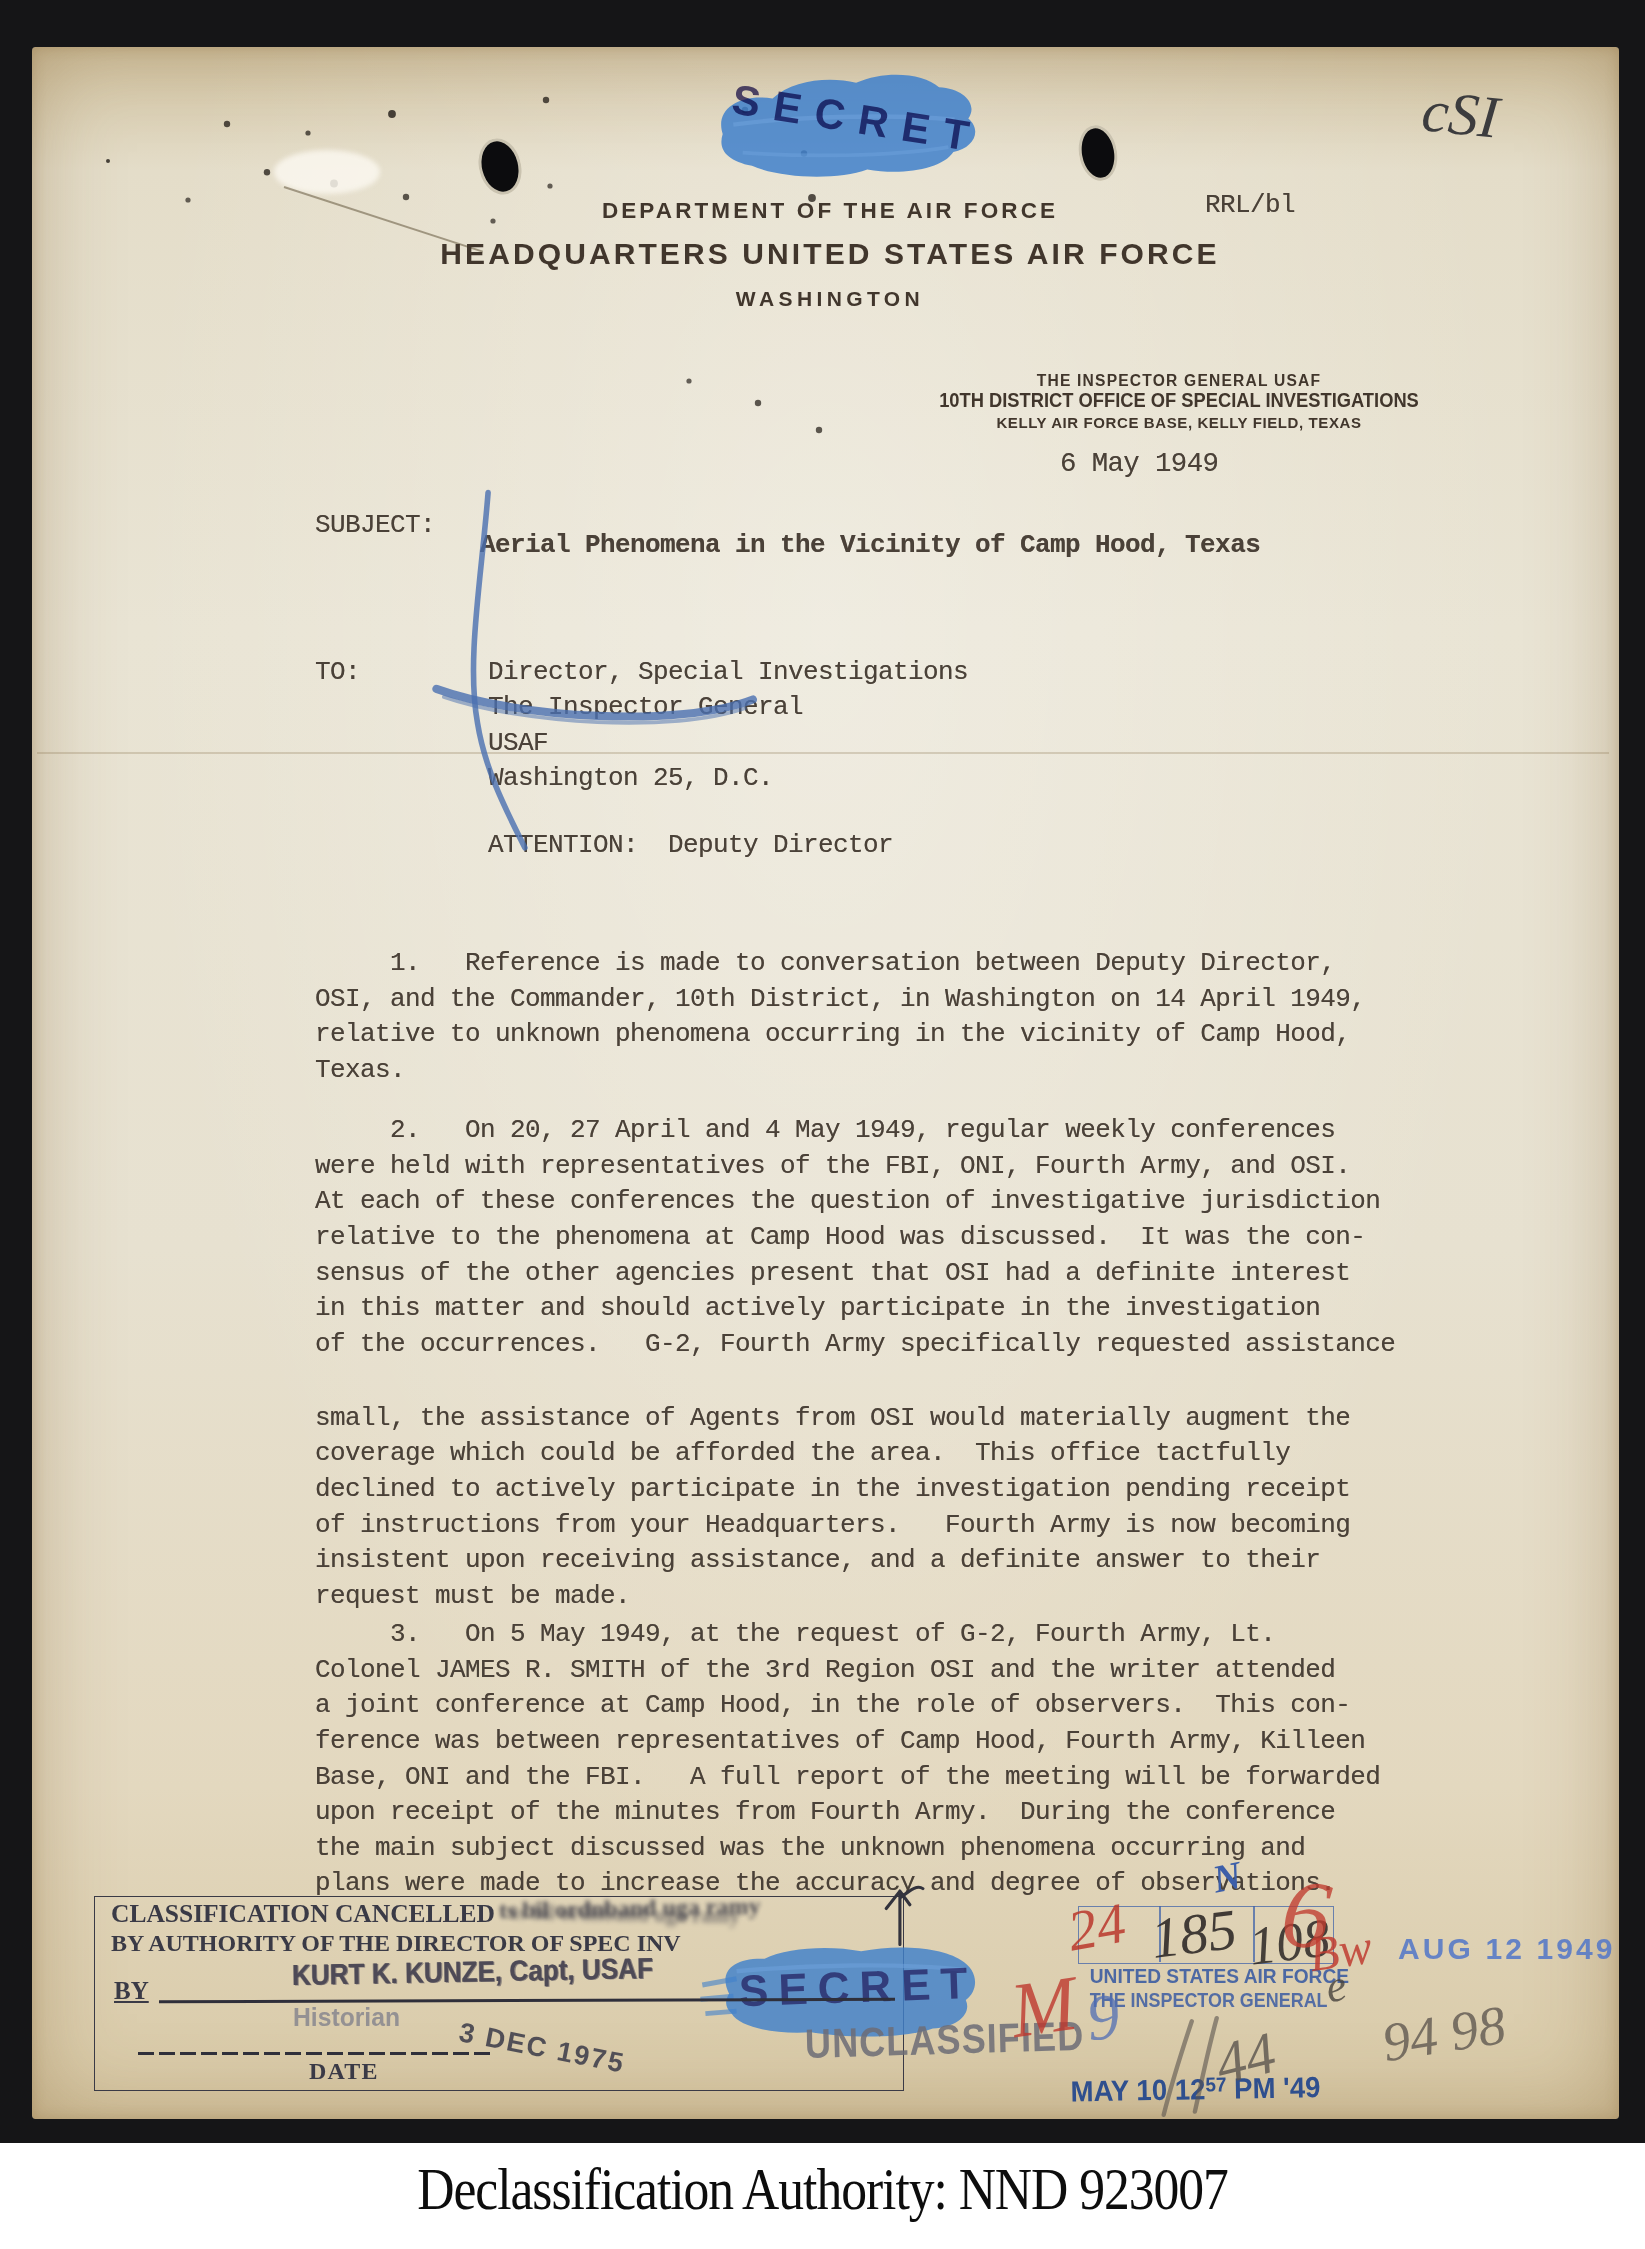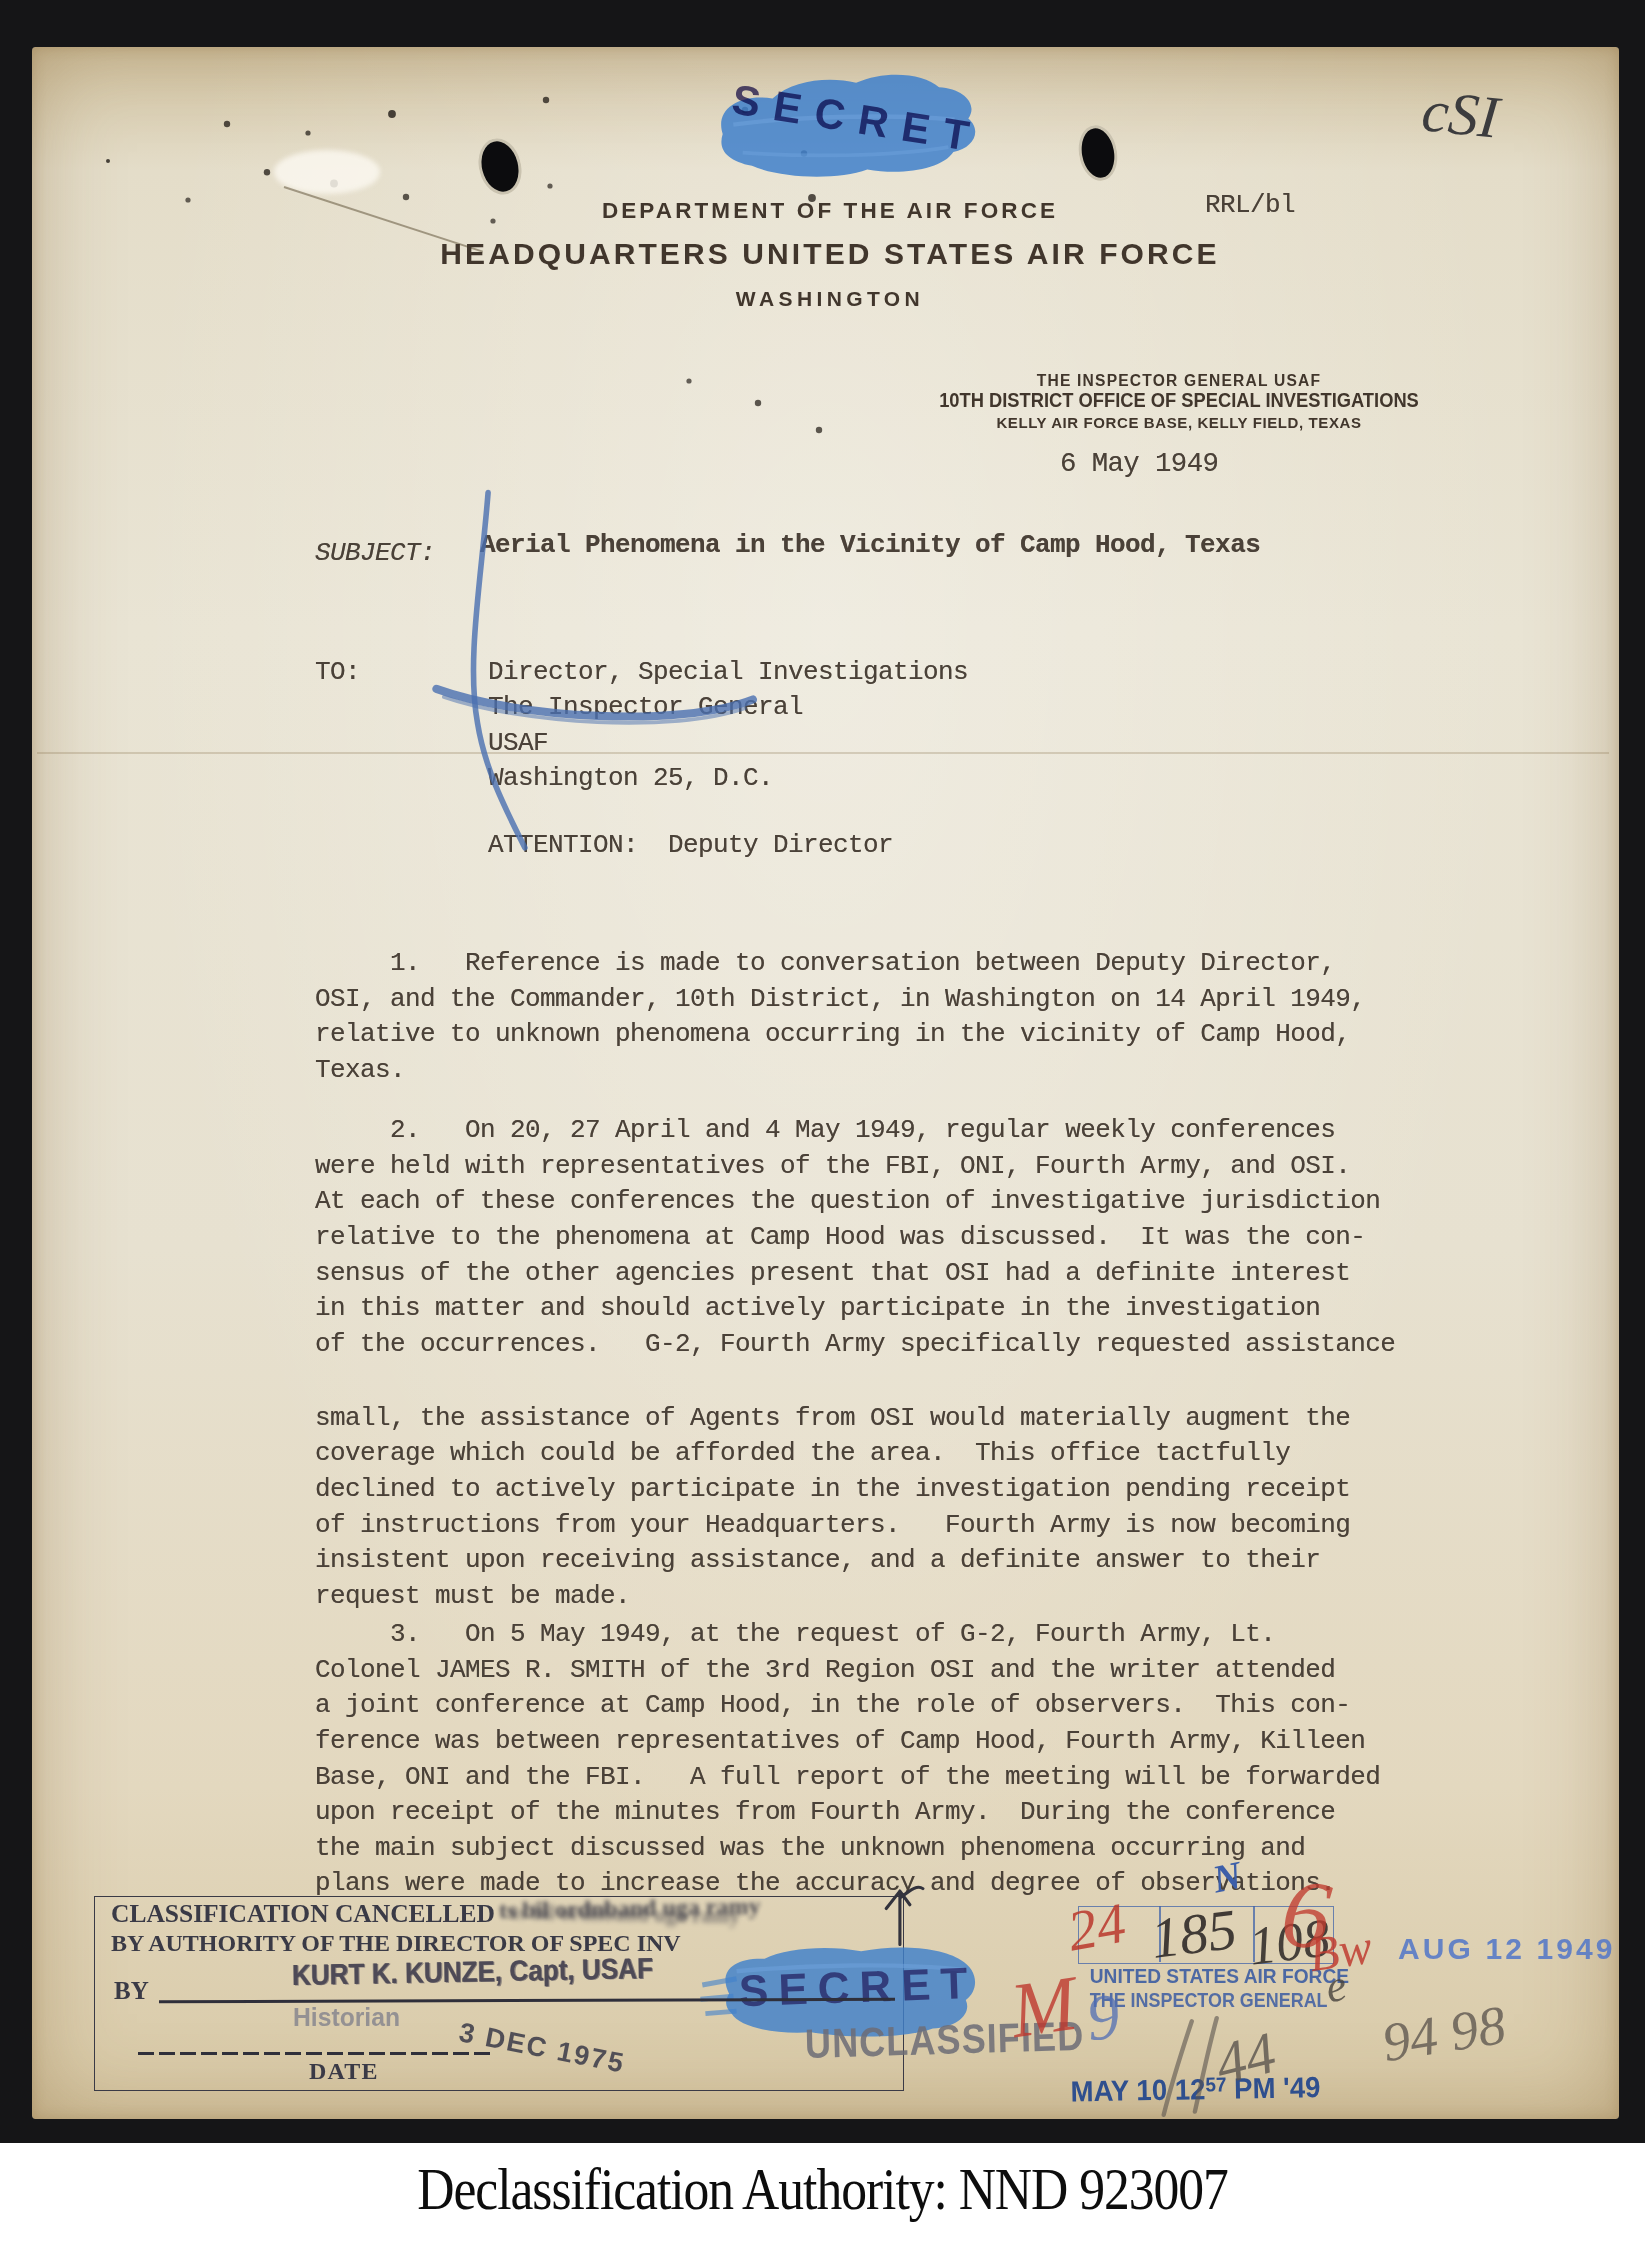--- a/index.html
+++ b/index.html
@@ -76,21 +76,21 @@
   <div class="lh" style="left:331px;top:198px;width:998px;font-size:22.5px;letter-spacing:3.1px;">DEPARTMENT OF THE AIR FORCE</div>
   <div class="tw" style="left:1205px;top:190px;">RRL/bl</div>
   <div class="lh" style="left:331px;top:237px;width:998px;font-size:30px;letter-spacing:3.1px;">HEADQUARTERS UNITED STATES AIR FORCE</div>
   <div class="lh" style="left:331px;top:287px;width:998px;font-size:21px;letter-spacing:4.4px;">WASHINGTON</div>
 
   <div class="lh" style="left:892px;top:372px;width:574px;font-size:15.6px;letter-spacing:1.2px;">THE INSPECTOR GENERAL USAF</div>
   <div class="lh" style="left:892px;top:390px;width:574px;font-size:19.3px;letter-spacing:0px;transform:scaleX(.95);">10TH DISTRICT OFFICE OF SPECIAL INVESTIGATIONS</div>
   <div class="lh" style="left:892px;top:414px;width:574px;font-size:15px;letter-spacing:0.6px;">KELLY AIR FORCE BASE, KELLY FIELD, TEXAS</div>
   <div class="tw" style="left:1060px;top:448px;font-size:27.4px;">6 May 1949</div>
 
-  <div class="tw" style="top:538px;font-style:italic;">SUBJECT:</div>
+  <div class="tw" style="top:510px;">SUBJECT:</div>
   <div class="tw" style="left:480px;top:530px;font-weight:bold;">Aerial Phenomena in the Vicinity of Camp Hood, Texas</div>
 
   <svg class="abs" style="left:399px;top:480px;z-index:5;" width="405" height="399" viewBox="640 770 650 640">
     <path d="M 783 790 C 772 930, 748 1060, 766 1160 C 778 1235, 812 1300, 842 1360" stroke="rgba(74,111,176,.8)" stroke-width="9" fill="none" stroke-linecap="round"></path>
     <path d="M 700 1105 C 830 1152, 1090 1168, 1208 1122" stroke="rgba(74,111,176,.8)" stroke-width="13" fill="none" stroke-linecap="round"></path>
     <path d="M 712 1118 C 840 1162, 1080 1176, 1195 1136" stroke="rgba(74,111,176,.5)" stroke-width="6" fill="none" stroke-linecap="round"></path>
   </svg>
 
   <div class="tw" style="top:657px;">TO:</div>
   <div class="tw" style="left:488px;top:657px;">Director, Special Investigations</div>
@@ -125,21 +125,21 @@
   <div class="tw" style="top:1726px">ference was between representatives of Camp Hood, Fourth Army, Killeen</div>
   <div class="tw" style="top:1797px">upon receipt of the minutes from Fourth Army.  During the conference</div>
   <div class="tw" style="top:1833px">the main subject discussed was the unknown phenomena occurring and</div>
   <div class="tw" style="top:1868px">plans were made to increase the accuracy and degree of observations.</div>
 
   <div class="abs" style="left:94px;top:1896px;width:808px;height:193px;border:1.9px solid #3a3a46;z-index:4;"></div>
   <div class="stampserif" style="left:111px;top:1899px;font-size:26px;transform:scaleX(.98);transform-origin:left;z-index:4;">CLASSIFICATION CANCELLED</div>
   <div class="stampserif" style="left:499px;top:1895px;font-size:24px;filter:blur(1.9px);transform:rotate(-1deg);opacity:.9;z-index:4;">ts bil ordnband uga ramy</div>
   <div class="stampserif" style="left:511px;top:1902px;font-size:21px;filter:blur(2.5px);transform:rotate(1deg);opacity:.6;z-index:4;">ts bil ordnband uga ramy</div>
   <div class="stampserif" style="left:111px;top:1930px;font-size:24px;z-index:4;">BY AUTHORITY OF THE DIRECTOR OF SPEC INV</div>
-  <div class="stampserif" style="left:114px;top:1977px;font-size:25px;z-index:4;">BY</div>
+  <div class="stampserif" style="left:114px;top:1977px;font-size:25px;z-index:4;text-decoration:underline;">BY</div>
   <div class="abs" style="left:159px;top:1999px;width:736px;height:2.5px;background:#2f2f3a;transform:rotate(-0.2deg);z-index:7;"></div>
   <div class="bluestamp" style="left:292px;top:1959px;font-size:29px;color:#4e4a56;transform:scaleX(.9) rotate(-1deg);
        transform-origin:left;text-shadow:1.2px 0.6px 0 rgba(78,74,86,.6),-0.6px 0 0 rgba(78,74,86,.45);z-index:4;">KURT K. KUNZE, Capt, USAF</div>
   <div class="bluestamp" style="left:293px;top:2002px;font-size:26px;color:rgba(130,130,140,.8);transform:scaleX(.95);transform-origin:left;z-index:4;">Historian</div>
   <div class="abs" style="left:138px;top:2052px;width:352px;height:2.5px;z-index:4;
        background:repeating-linear-gradient(90deg,#2f2f3a 0 16px,transparent 16px 21px);"></div>
   <div class="stampserif" style="left:309px;top:2058px;font-size:24px;letter-spacing:1.2px;z-index:4;">DATE</div>
   <div class="bluestamp" style="left:458px;top:2032px;font-size:27.4px;letter-spacing:1.9px;color:rgba(58,58,72,.85);
        transform:rotate(11deg);z-index:4;">3 DEC 1975</div>
   <svg class="abs" style="left:867px;top:1871px;z-index:4;" width="59" height="75" viewBox="1390 3000 95 120">

